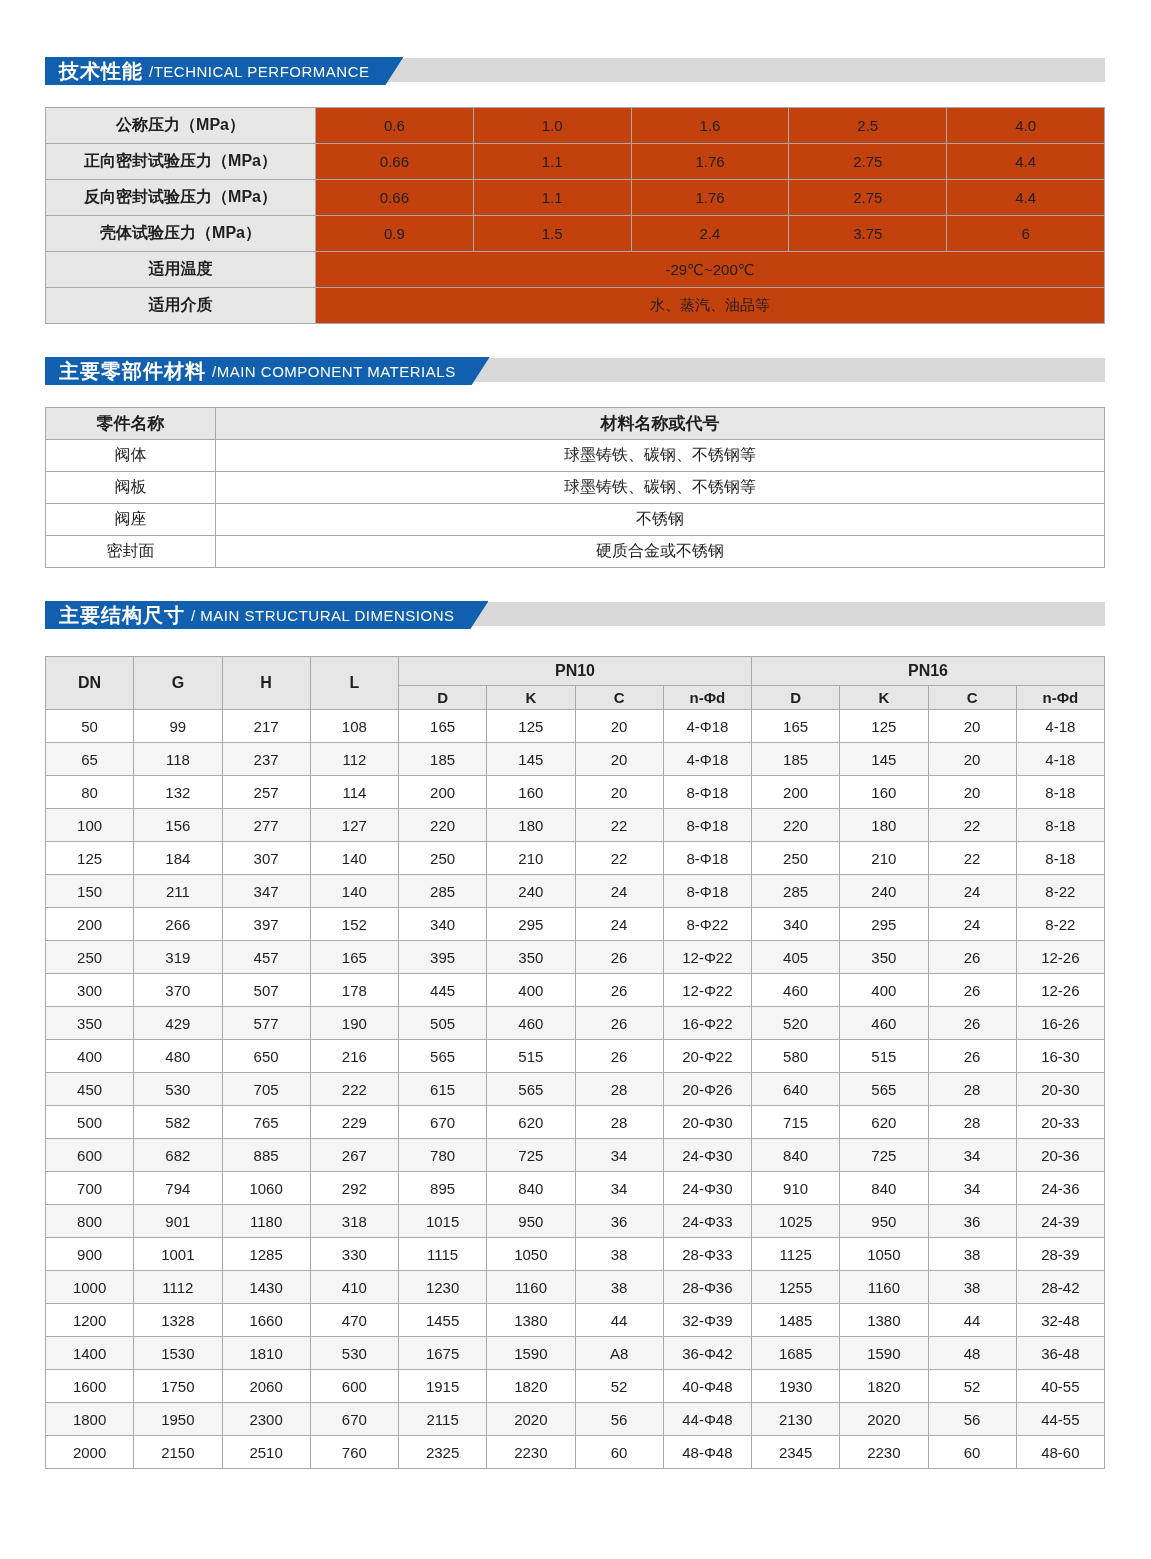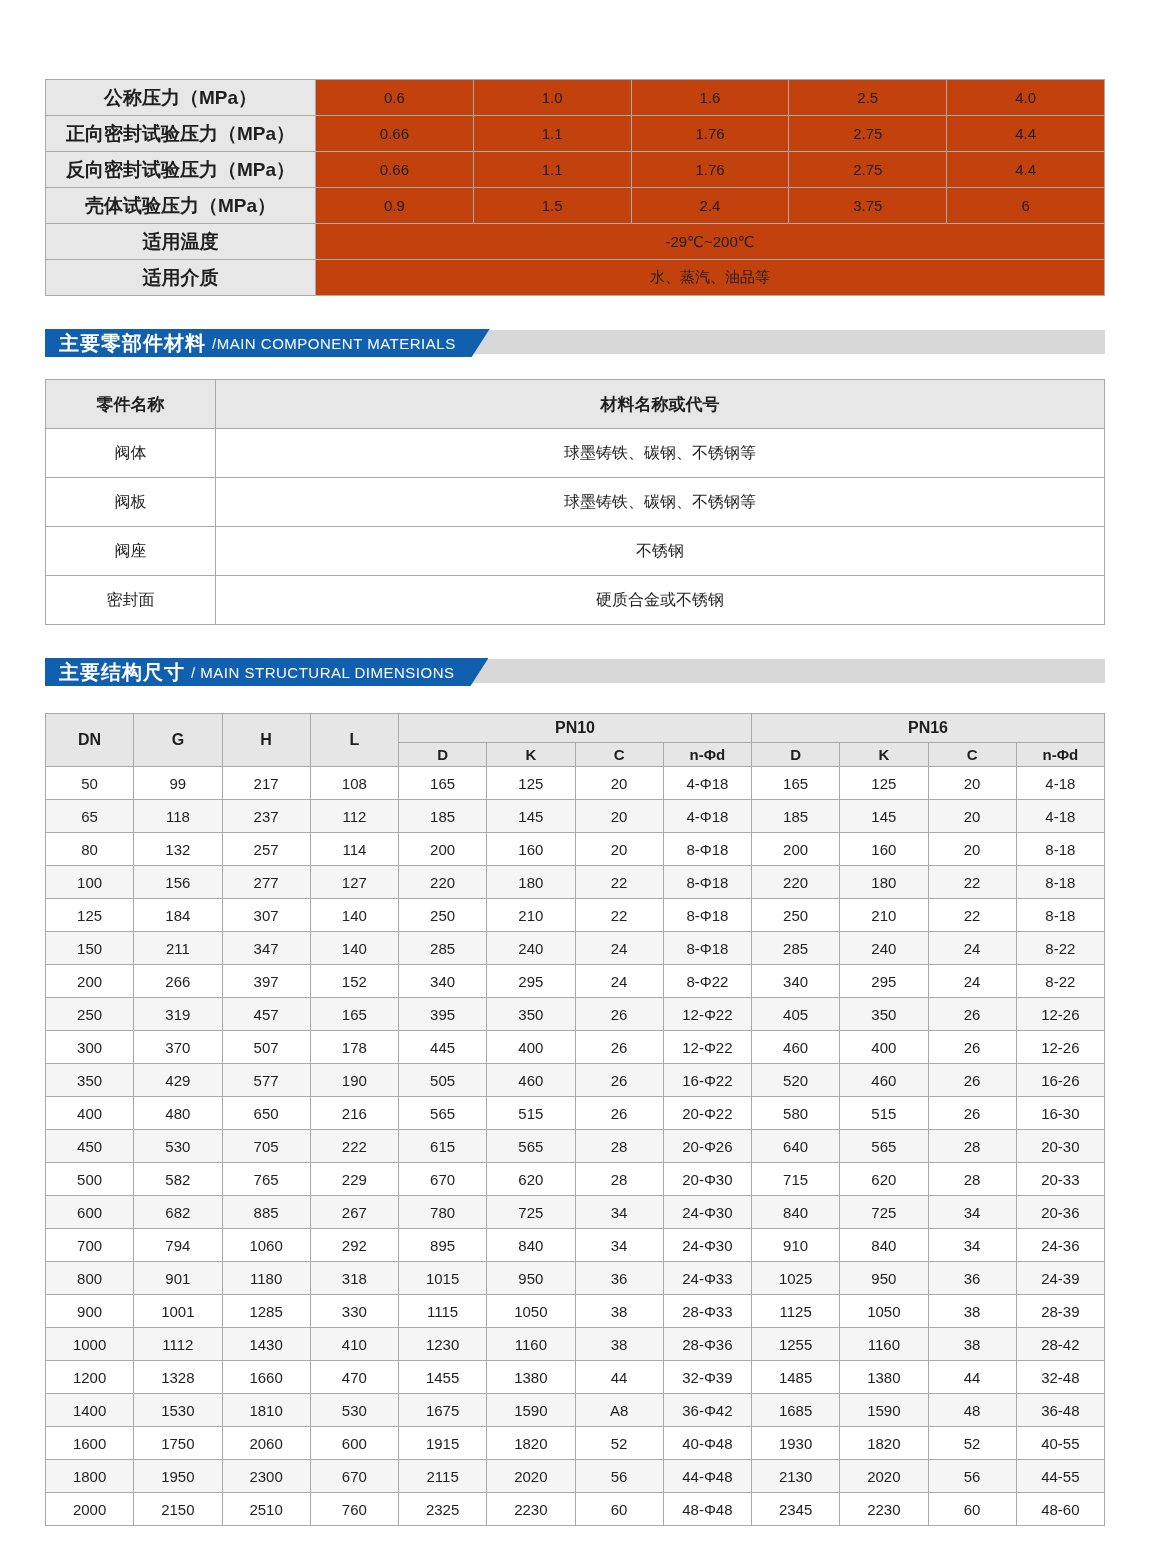--- a/index.html
+++ b/index.html
@@ -31,45 +31,52 @@
   .section { margin-bottom: 33px; }
 
   
   table { border-collapse: collapse; width: 1060px; table-layout: fixed; }
   td, th { border: 1px solid #a9a9a9; text-align: center; vertical-align: middle; overflow: hidden; }
 
   
   .tbl-tech { margin-top: 22px; }
   .tbl-tech td { height: 36px; font-size: 15px; background: #c2410c; }
   .tbl-tech td.label-cell {
-    background: #e7e7e7; font-weight: bold; font-size: 19px; width: 270px;
+    background: #e7e7e7; font-weight: bold; font-size: 16px; width: 270px;
   }
 
   
   .tbl-mat { margin-top: 20px; }
-  .tbl-mat td, .tbl-mat th { height: 49px; font-size: 16px; background: #ffffff; }
+  .tbl-mat td, .tbl-mat th { height: 32px; font-size: 16px; background: #ffffff; }
   .tbl-mat .col-part { width: 170px; }
   .tbl-mat th { background: #e7e7e7; font-weight: bold; font-size: 17px; }
 
   
   .tbl-dim { margin-top: 27px; }
   .tbl-dim th {
     background: #e6e6e6; font-weight: bold; font-size: 16px;
   }
   .tbl-dim thead tr.grp th { height: 29px; }
   .tbl-dim thead tr.sub th { height: 24px; font-size: 15px; }
   .tbl-dim td { height: 33px; font-size: 15px; background: #ffffff; }
   .tbl-dim tbody tr:nth-child(even) td { background: #f5f5f5; }
 </style>
 </head>
 <body>
 
 <div class="page">
 
   <div class="section">
+    <div class="banner">
+      <div class="banner-gray"></div>
+      <div class="banner-blue">
+        <span class="zh">技术性能</span>
+        <span class="en">/TECHNICAL PERFORMANCE</span>
+      </div>
+    </div>
     <table class="tbl-tech">
       <tbody id="tech-body">
           <tr>
             <td class="label-cell">公称压力（MPa）</td>
             <td>0.6</td>
             <td>1.0</td>
             <td>1.6</td>
             <td>2.5</td>
             <td>4.0</td>
           </tr>

